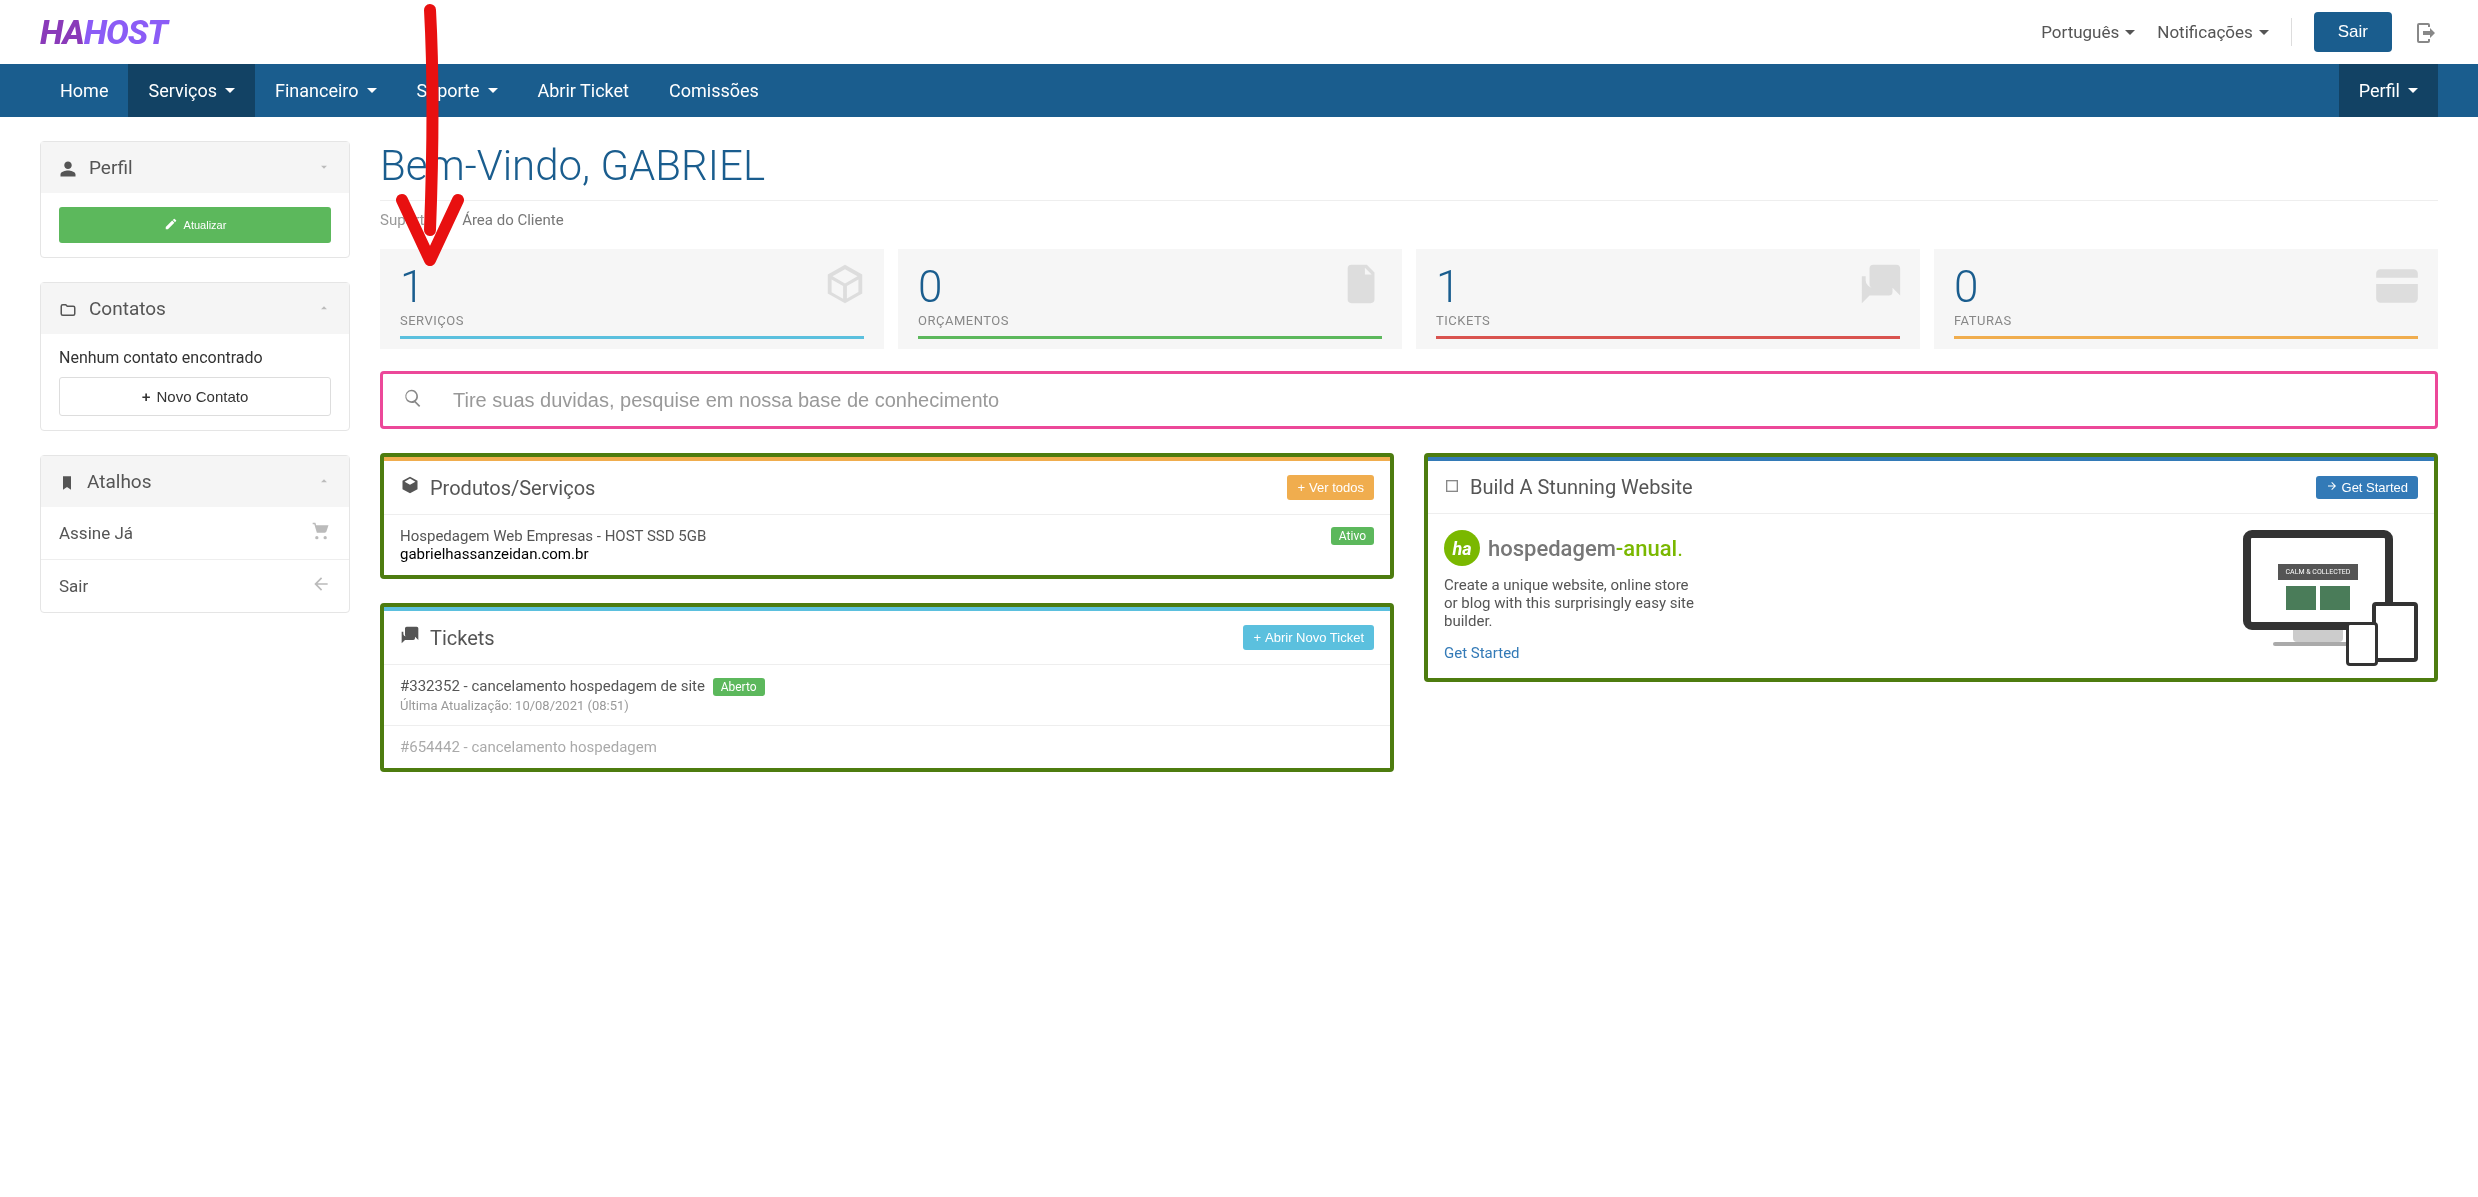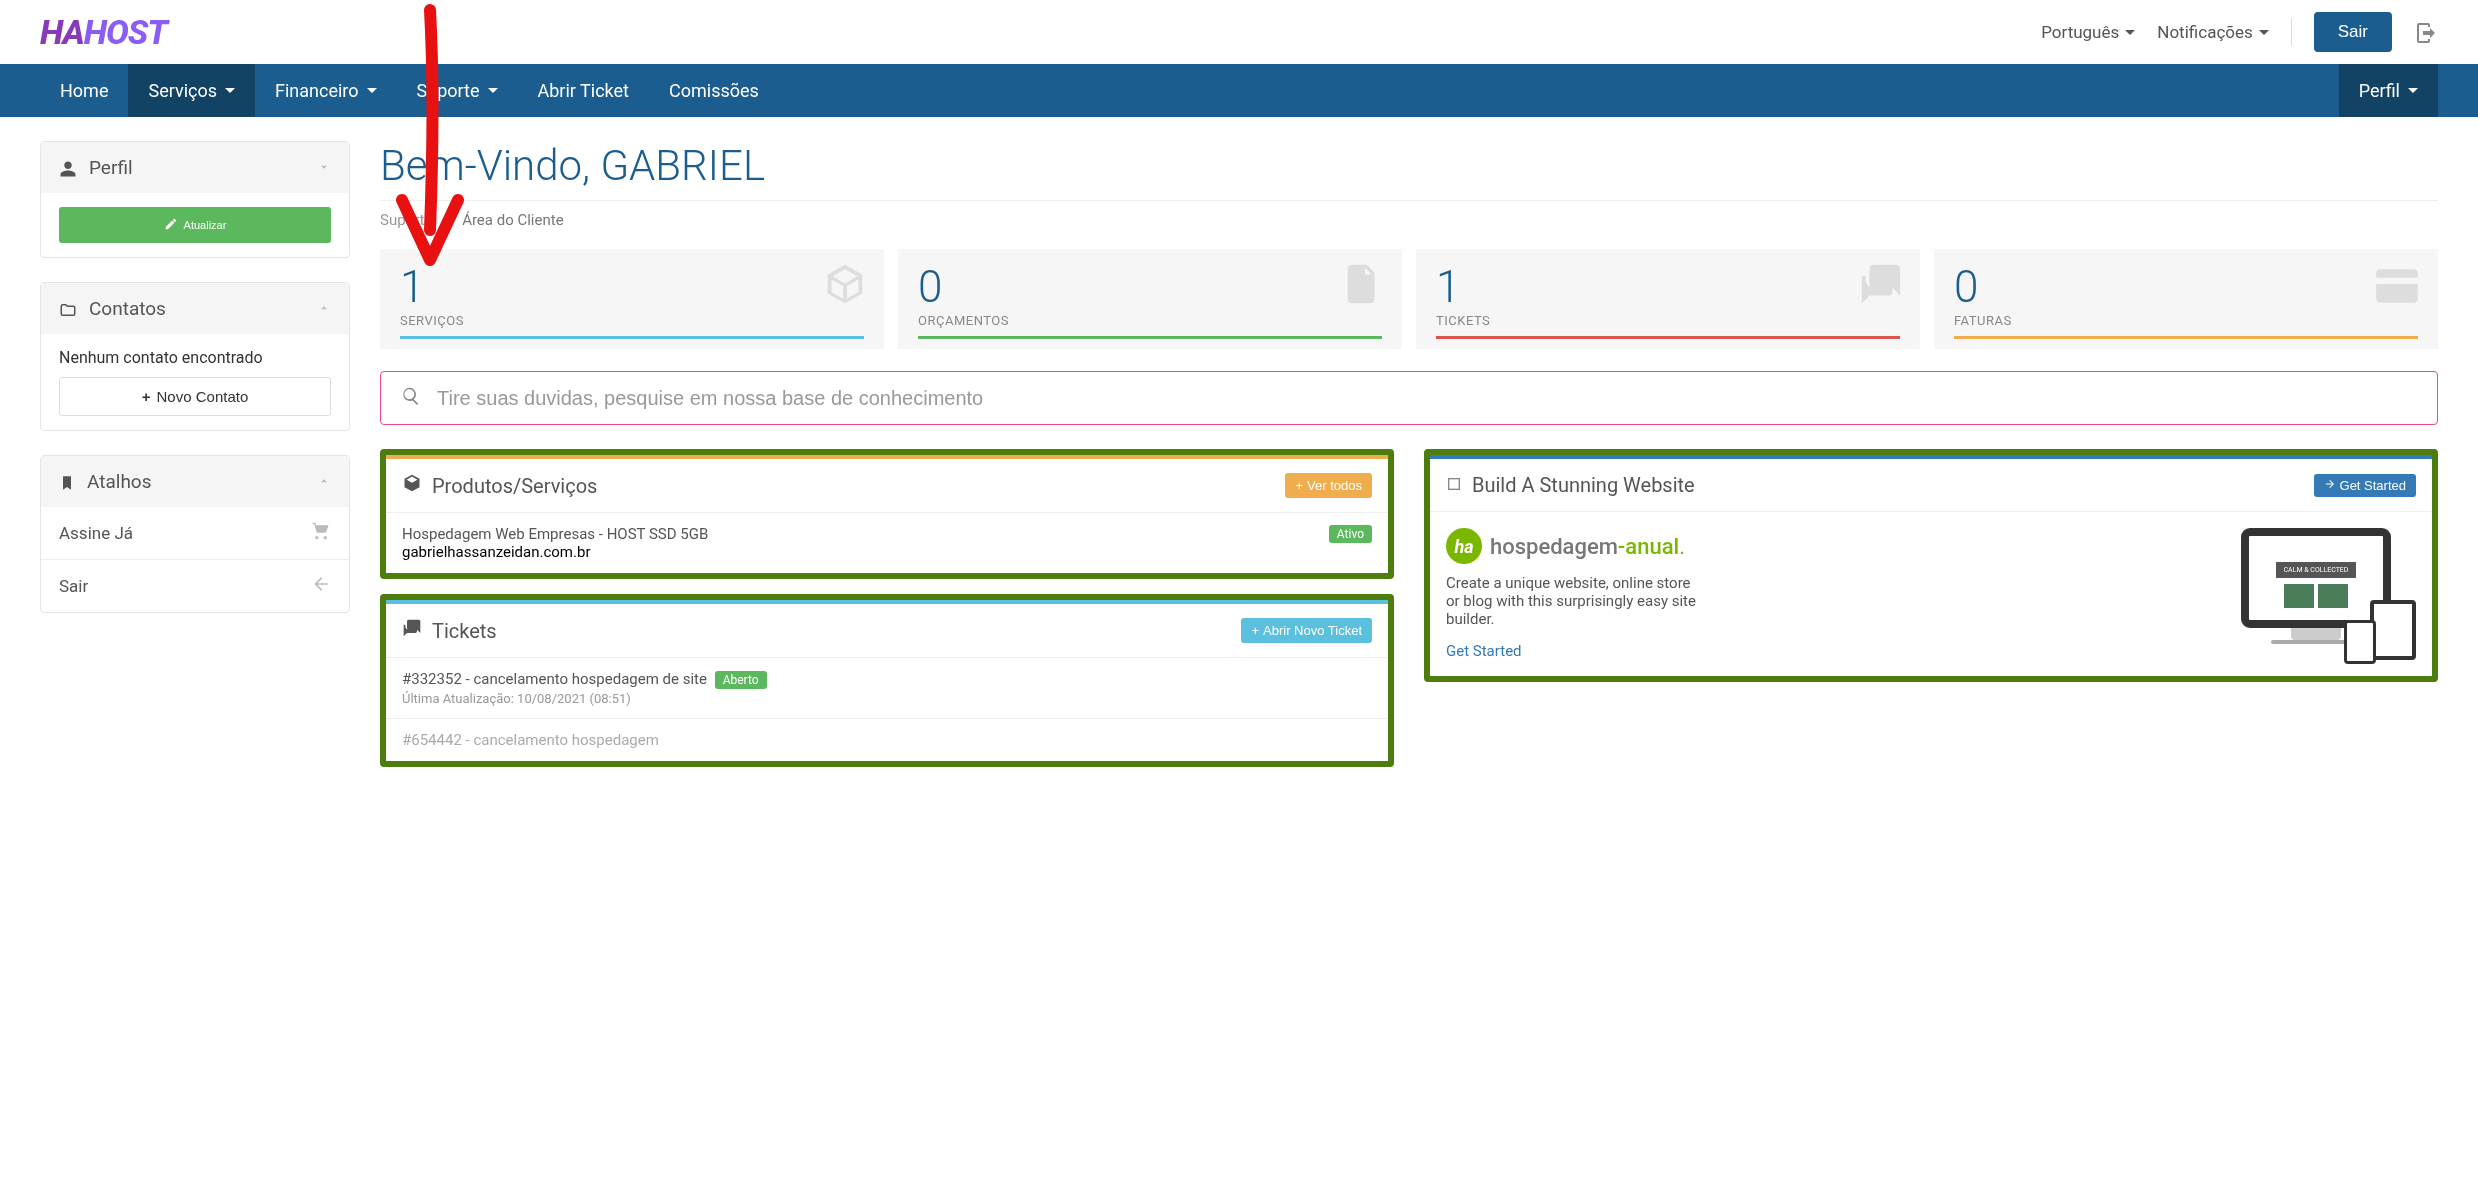--- a/index.html
+++ b/index.html
@@ -28,26 +28,26 @@
 .main { flex: 1; min-width: 0; }
 .welcome { font-size: 42px; color: #1a5d8e; font-weight: 300; margin-bottom: 10px; }
 .breadcrumb { color: #999; font-size: 15px; padding: 10px 0 20px; border-top: 1px solid #eee; }
 .breadcrumb .sep { margin: 0 8px; color: #ccc; }
 .stats { display: flex; gap: 14px; margin-bottom: 22px; }
 .stat { flex: 1; background: #f6f6f6; padding: 16px 20px 10px; position: relative; cursor: pointer; }
 .stat-num { font-size: 44px; color: #1a5d8e; font-weight: 300; line-height: 1; }
 .stat-label { font-size: 13px; color: #888; letter-spacing: 0.5px; margin-top: 4px; }
 .stat-bar { height: 3px; margin-top: 8px; }
 .stat-icon { position: absolute; top: 12px; right: 16px; color: #ddd; }
-.searchbar { border: 1px solid #ec4899; border-radius: 4px; padding: 14px 20px; display: flex; align-items: center; gap: 16px; margin-bottom: 24px; }
+.searchbar { border: 3px solid #ec4899; border-radius: 4px; padding: 14px 20px; display: flex; align-items: center; gap: 30px; margin-bottom: 24px; }
 .searchbar input { border: none; outline: none; font-size: 20px; color: #999; flex: 1; }
 .searchbar input::placeholder { color: #999; }
 .row2 { display: flex; gap: 30px; }
 .col { flex: 1; min-width: 0; }
-.card { border: 6px solid #4d7c0f; border-radius: 4px; margin-bottom: 15px; overflow: hidden; }
+.card { border: 4px solid #4d7c0f; border-radius: 4px; margin-bottom: 24px; overflow: hidden; }
 .card-bar { height: 4px; }
 .card-header { padding: 14px 16px; display: flex; align-items: center; justify-content: space-between; border-bottom: 1px solid #eee; }
 .card-title { font-size: 20px; color: #555; display: flex; align-items: center; gap: 10px; }
 .btn-orange { background: #f0ad4e; color: #fff; border: none; padding: 5px 10px; border-radius: 3px; font-size: 13px; cursor: pointer; display: flex; align-items: center; gap: 4px; }
 .btn-blue-sm { background: #5bc0de; color: #fff; border: none; padding: 5px 10px; border-radius: 3px; font-size: 13px; cursor: pointer; display: flex; align-items: center; gap: 4px; }
 .btn-blue-xs { background: #337ab7; color: #fff; border: none; padding: 4px 10px; border-radius: 3px; font-size: 13px; cursor: pointer; display: flex; align-items: center; gap: 4px; }
 .card-item { padding: 12px 16px; border-bottom: 1px solid #eee; }
 .card-item:last-child { border-bottom: none; }
 .product-name { color: #555; font-size: 15px; }
 .product-domain { color: #000000; font-size: 15px; }

